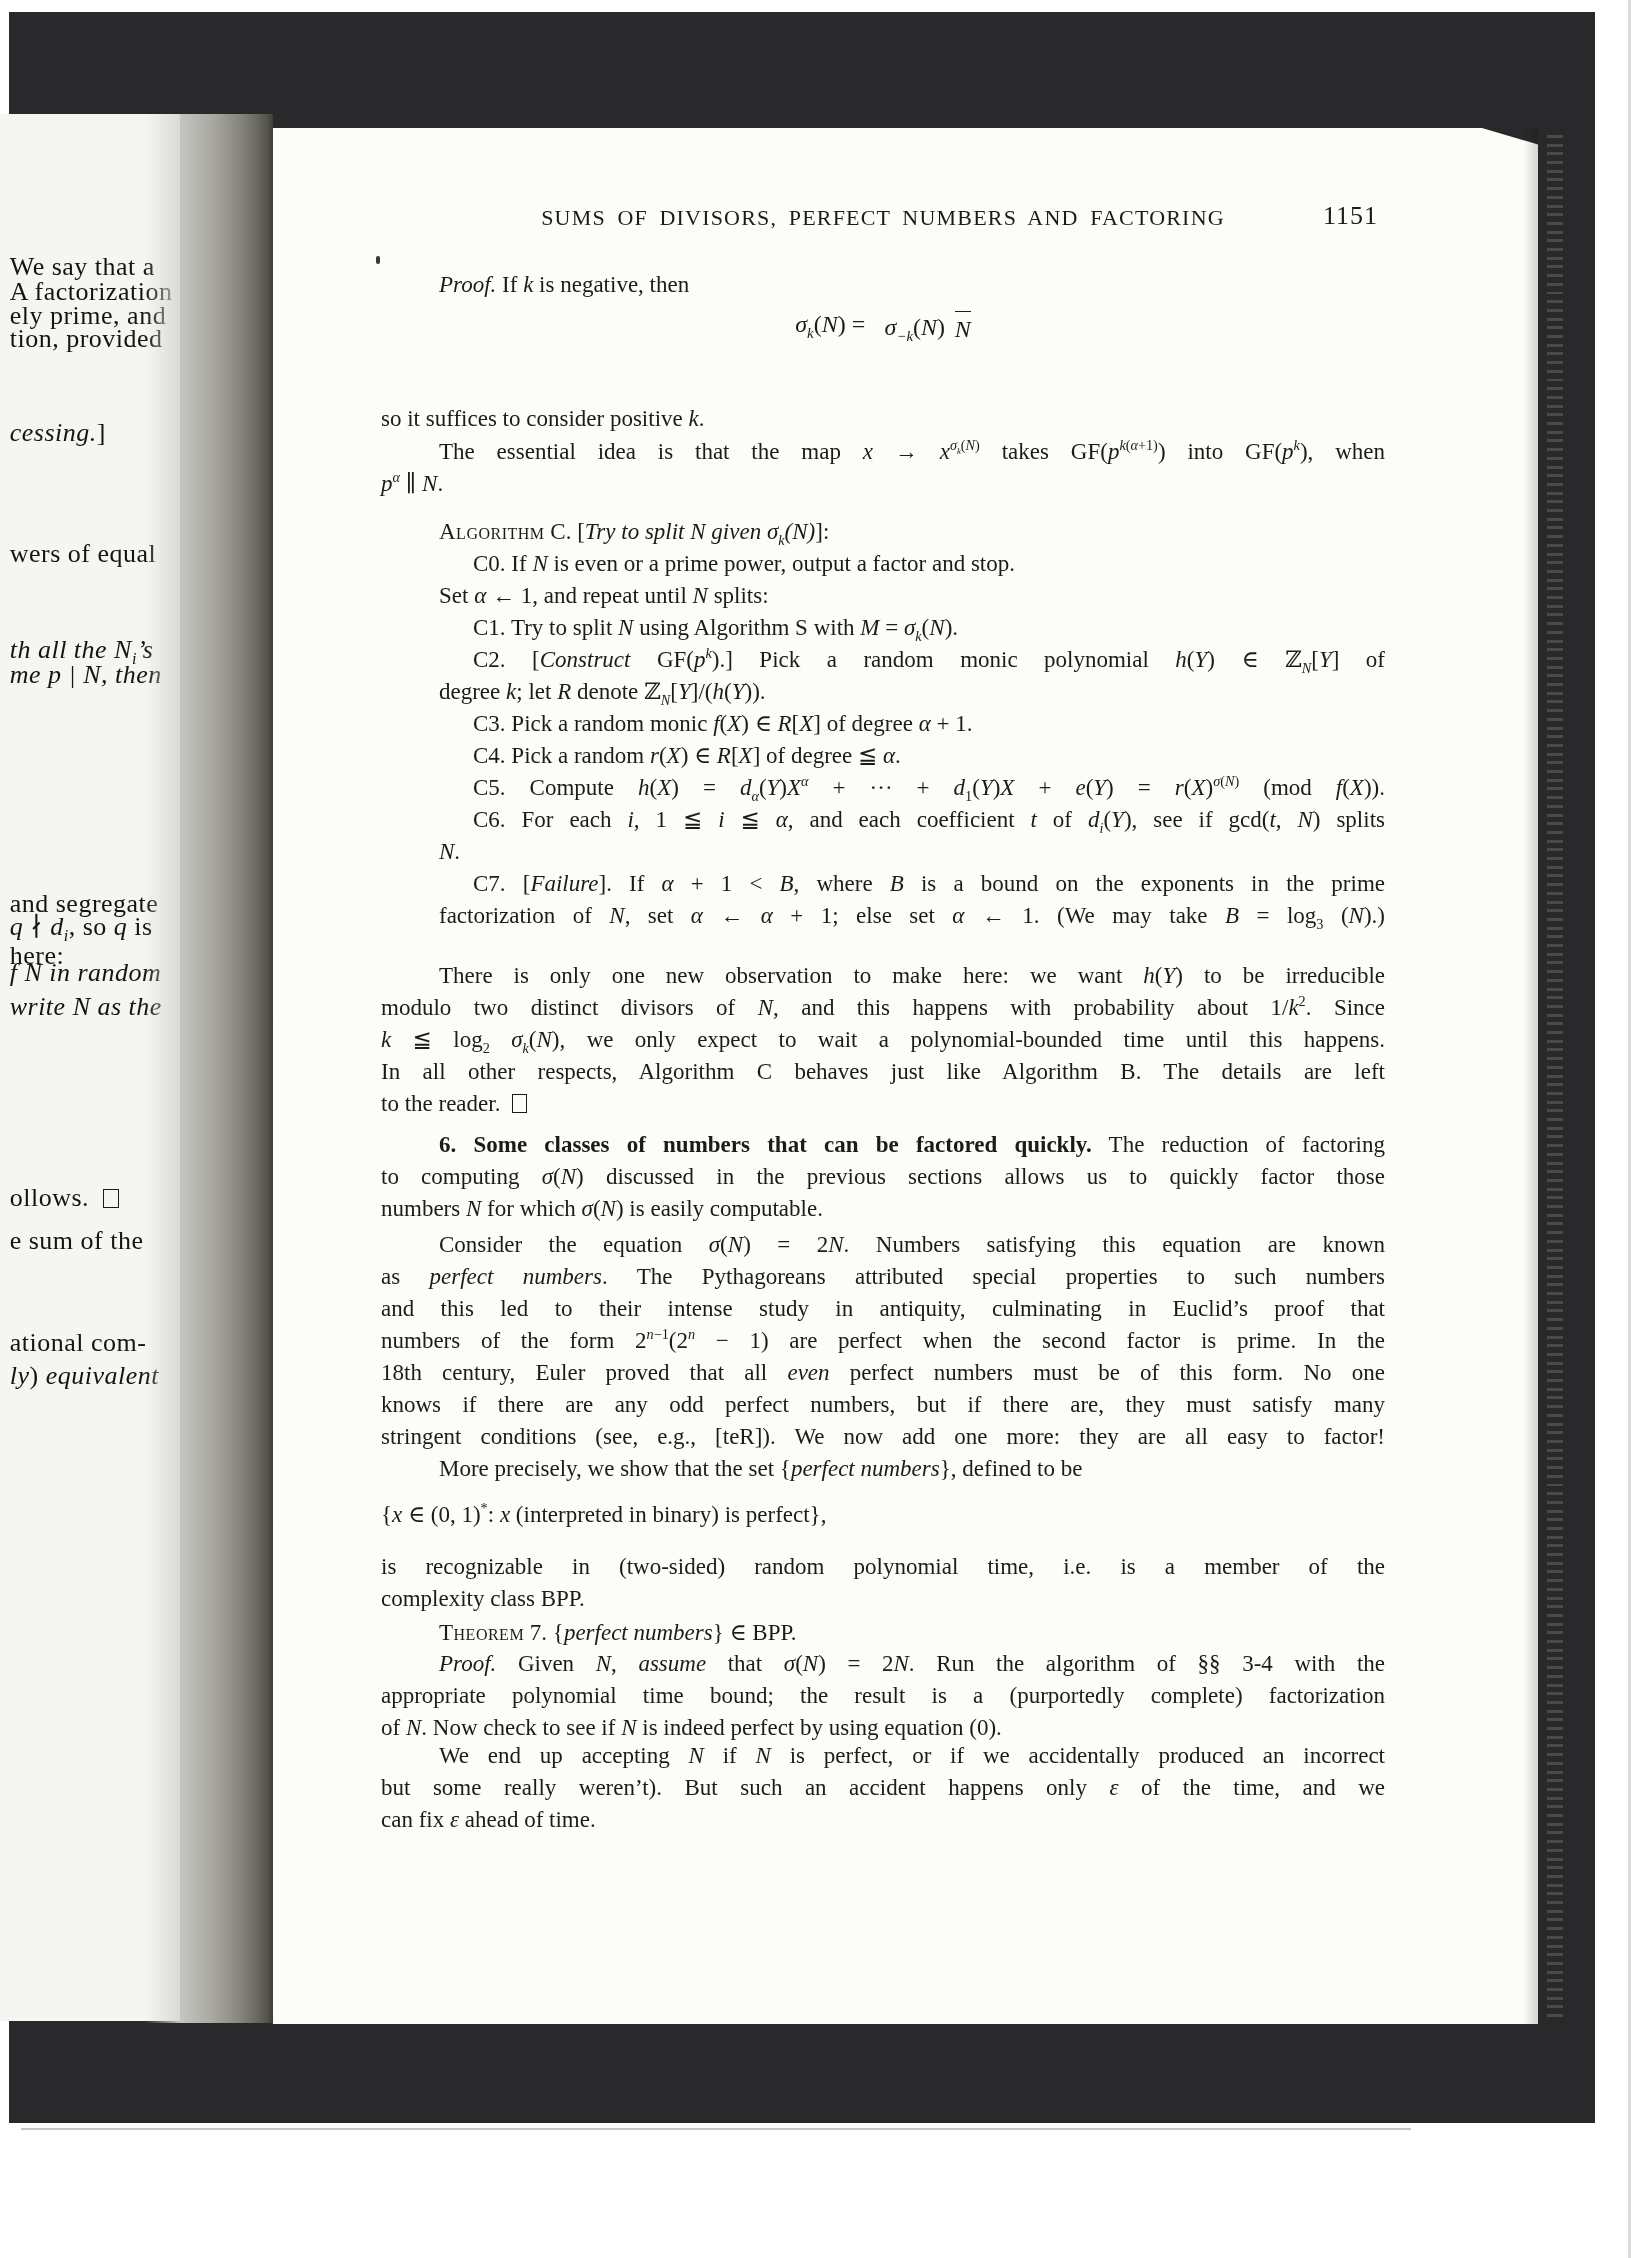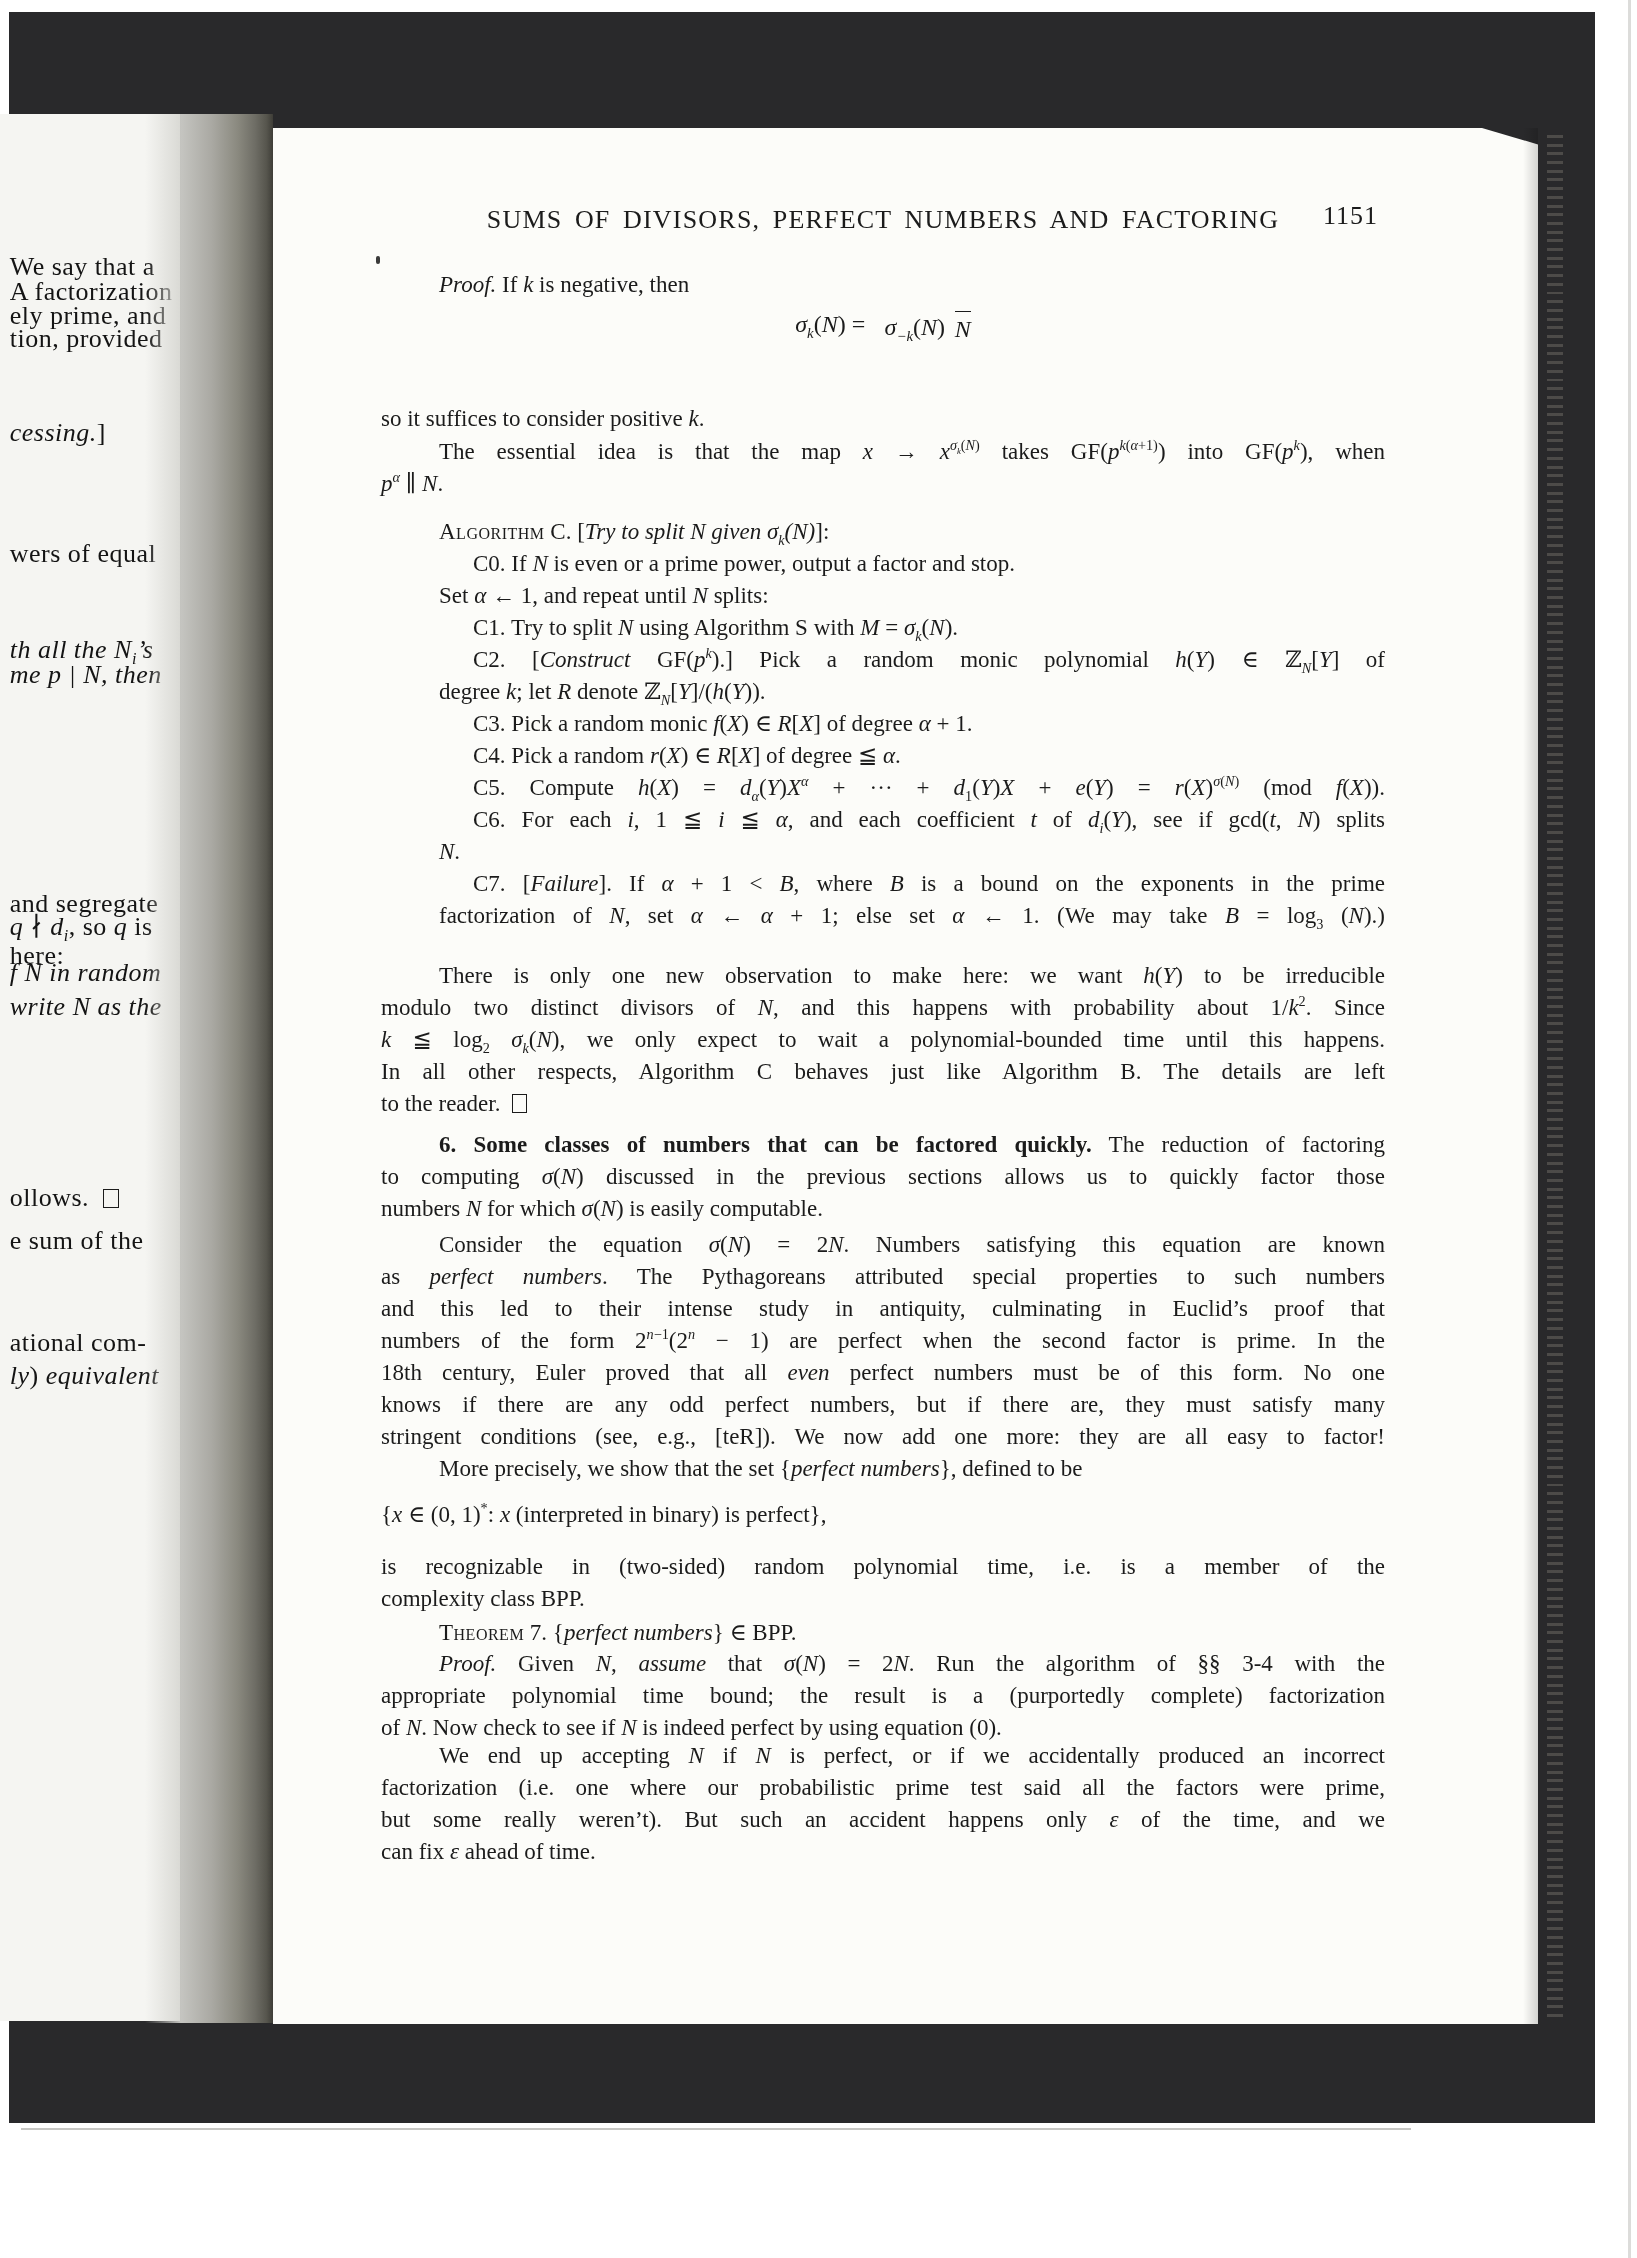--- a/index.html
+++ b/index.html
@@ -36,21 +36,21 @@
   .stepw{padding-left:58px;text-indent:34px;width:946px;text-align:justify;text-align-last:justify;}
   .cont{padding-left:58px;width:946px;}
   .contj{padding-left:58px;width:946px;text-align:justify;text-align-last:justify;}
   .setl{padding-left:58px;width:946px;}
   .sc{font-variant:small-caps;letter-spacing:0.5px;}
   .qed{display:inline-block;width:13.5px;height:17.4px;border:1.9px solid #1b1b1b;vertical-align:-1.9px;}
   sup{font-size:62%;line-height:0;}
   sub{font-size:62%;line-height:0;}
   
   #head-title{position:absolute;left:108px;top:77px;width:1004px;text-align:center;
-      font-size:26px;letter-spacing:1.2px;word-spacing:4.8px;white-space:nowrap;}
+      font-size:22px;letter-spacing:1.2px;word-spacing:4.8px;white-space:nowrap;}
   #head-page{position:absolute;left:1050px;top:73px;font-size:26px;letter-spacing:1px;}
   
   .eqrow{position:absolute;left:108px;width:1004px;display:flex;justify-content:center;
       align-items:flex-start;gap:9.7px;font-size:24px;}
   .frac{display:inline-flex;flex-direction:row;align-items:center;line-height:1.25;}
   .frac .den{align-self:stretch;text-align:center;border-top:1.9px solid #1b1b1b;padding-top:1.9px;}
   .frac .num{padding:0 9.7px 1.9px;}
   .eqline{position:absolute;left:108px;width:1004px;text-align:left;font-size:23px;}
 </style>
 </head>
@@ -156,21 +156,20 @@
     <div class="line ind" style="top:1489px"><span class="sc">Theorem</span> 7. {<i>perfect numbers</i>} ∈ BPP.</div>
 
     <div class="blk" style="top:1520px">
       <div class="jl ind"><i>Proof.</i> Given <i>N</i>, <i>assume</i> that <i>σ</i>(<i>N</i>) = 2<i>N</i>. Run the algorithm of §§ 3-4 with the</div>
       <div class="jl">appropriate polynomial time bound; the result is a (purportedly complete) factorization</div>
       <div>of <i>N</i>. Now check to see if <i>N</i> is indeed perfect by using equation (0).</div>
     </div>
 
     <div class="blk" style="top:1612px">
       <div class="jl ind">We end up accepting <i>N</i> if <i>N</i> is perfect, or if we accidentally produced an incorrect</div>
-      <div class="jl">factorization (i.e. one where our probabilistic prime test said all the factors were prime,</div>
       <div class="jl">but some really weren’t). But such an accident happens only <i>ε</i> of the time, and we</div>
       <div>can fix <i>ε</i> ahead of time.</div>
     </div>
 
   </div>
 
   <div id="pageShade" class="abs"></div>
   <div id="foreedge" class="abs"></div>
   <div id="rightline" class="abs"></div>
   <div id="bottomline" class="abs"></div>

